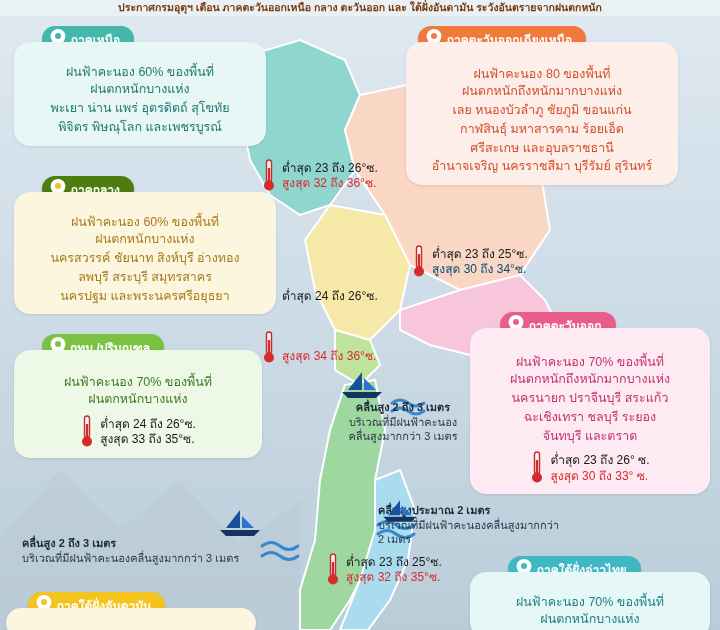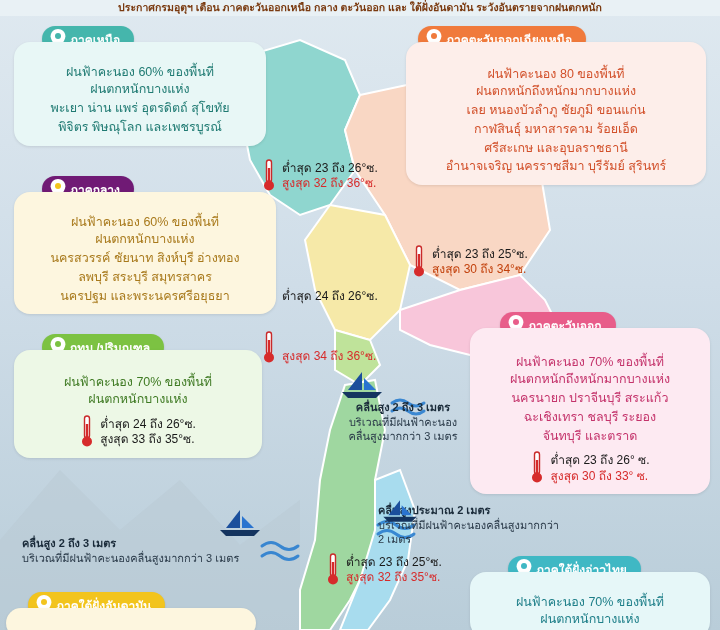--- a/index.html
+++ b/index.html
@@ -131,42 +131,42 @@
 
 <div class="pill" style="left:418px; top:26px; background:#f07a3c;">
   <span class="pin">
     <svg width="16" height="20" viewBox="0 0 16 20">
         <path d="M8 0C3.9 0 .6 3.2.6 7.2 .6 12 8 20 8 20s7.4-8 7.4-12.8C15.4 3.2 12.1 0 8 0z" fill="#ffffff"></path>
         <circle cx="8" cy="7" r="3" fill="#f07a3c"></circle>
       </svg>
   </span>
   <span>ภาคตะวันออกเฉียงเหนือ</span>
 </div>
-<div class="card" style="left:406px; top:42px; width:300px; background:#fdeeea; color:#d2502a; padding-top:24px;">
+<div class="card" style="left:406px; top:42px; width:272px; background:#fdeeea; color:#d2502a; padding-top:24px;">
   <div class="body">ฝนฟ้าคะนอง 80 ของพื้นที่</div>
   <div class="body">ฝนตกหนักถึงหนักมากบางแห่ง</div>
   <div class="places">เลย หนองบัวลำภู ชัยภูมิ ขอนแก่น</div>
   <div class="places">กาฬสินธุ์ มหาสารคาม ร้อยเอ็ด</div>
   <div class="places">ศรีสะเกษ และอุบลราชธานี</div>
   <div class="places">อำนาจเจริญ นครราชสีมา บุรีรัมย์ สุรินทร์</div>
 </div>
 
 <div class="temps" style="position:absolute; left:412px; top:238px;">
   <svg class="thermo" viewBox="0 0 14 34">
     <rect x="4.5" y="2" width="5" height="22" rx="2.5" fill="#ffffff" stroke="#c92a2a" stroke-width="1.4"></rect>
     <rect x="5.8" y="10" width="2.4" height="14" fill="#d62b2b"></rect>
     <circle cx="7" cy="27.5" r="5" fill="#d62b2b"></circle>
   </svg>
   <div class="txt" style="color:#1a1a1a;">
     <div>ต่ำสุด 23 ถึง 25°ซ.</div>
-    <div style="color:#c2410c;">สูงสุด 30 ถึง 34°ซ.</div>
-  </div>
-</div>
-
-<div class="pill" style="left:42px; top:176px; background:#701a75;">
+    <div style="color:#0c4a6e;">สูงสุด 30 ถึง 34°ซ.</div>
+  </div>
+</div>
+
+<div class="pill" style="left:42px; top:176px; background:#4d7c0f;">
   <span class="pin">
     <svg width="16" height="20" viewBox="0 0 16 20">
         <path d="M8 0C3.9 0 .6 3.2.6 7.2 .6 12 8 20 8 20s7.4-8 7.4-12.8C15.4 3.2 12.1 0 8 0z" fill="#ffffff"></path>
         <circle cx="8" cy="7" r="3" fill="#f2c41d"></circle>
       </svg>
   </span>
   <span>ภาคกลาง</span>
 </div>
 <div class="card" style="left:14px; top:192px; width:262px; background:#fdf6df; color:#a8791b; padding-top:22px;">
   <div class="body">ฝนฟ้าคะนอง 60% ของพื้นที่</div>

